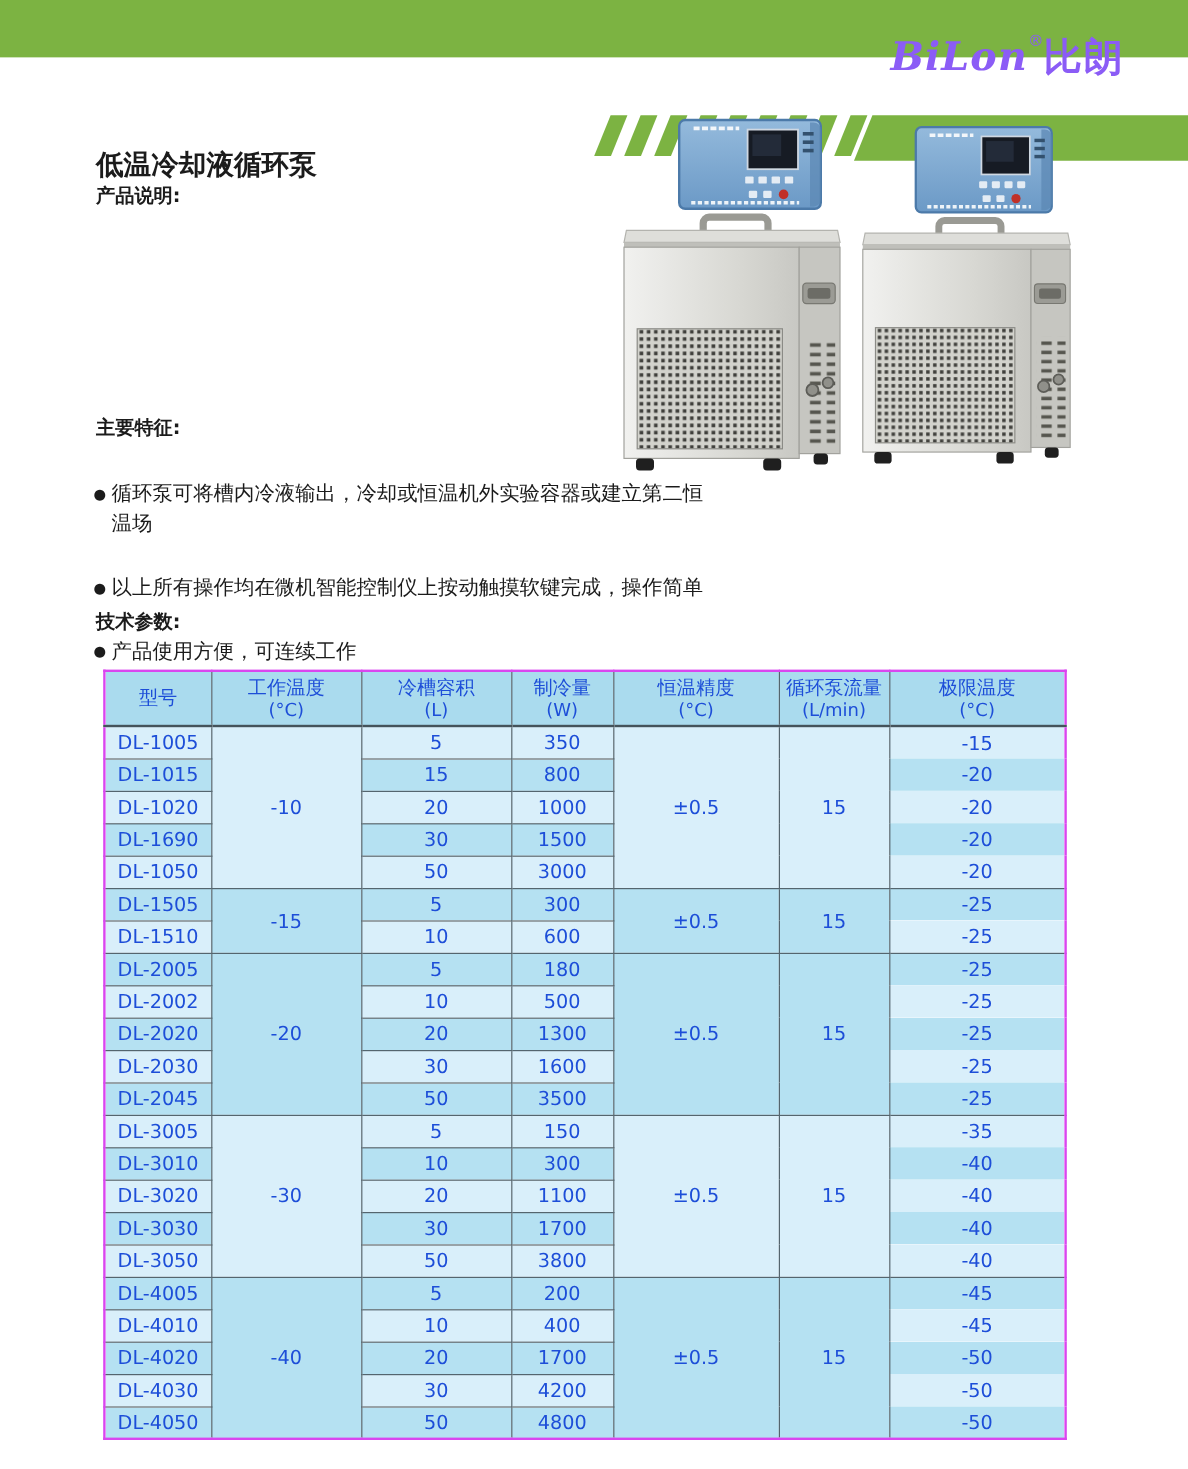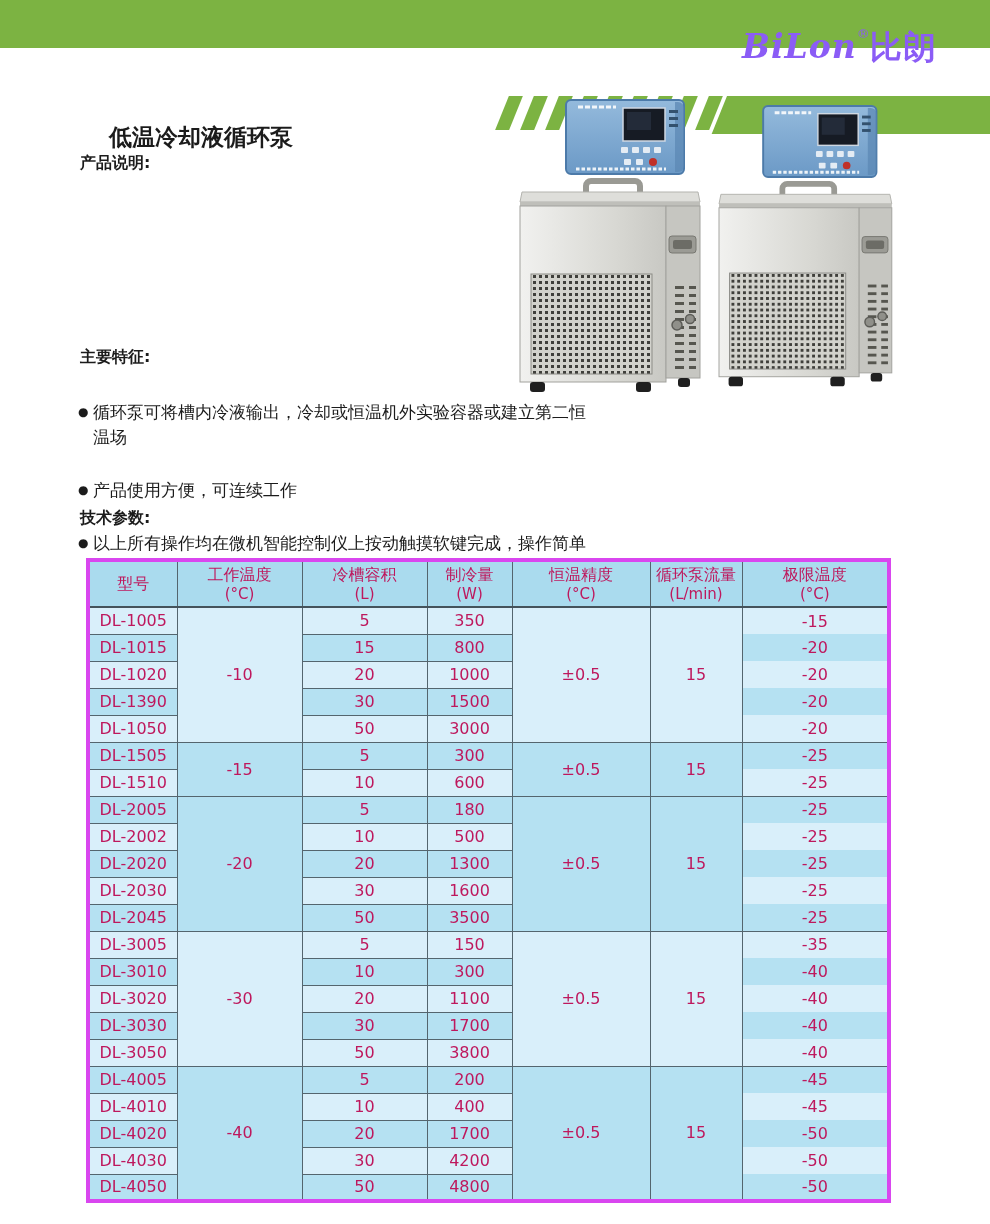--- a/index.html
+++ b/index.html
@@ -15,39 +15,39 @@
   .logo-block{position:absolute;left:727px;top:48px;width:300px;height:38px;background:#7cb342;
           transform:skewX(-22deg);transform-origin:top left;}
   .logo{position:absolute;left:742px;top:26px;width:240px;height:56px;color:#8b5cf6;z-index:3;}
   .logo .bilon{font-family:"DejaVu Serif",serif;font-style:italic;font-weight:bold;font-size:33px;
           letter-spacing:1px;}
   .logo .reg{font-size:13px;vertical-align:20px;}
   .logo .cn{font-size:32px;font-weight:bold;letter-spacing:2px;}
   .logo-underline{position:absolute;left:742px;top:80px;width:238px;height:3px;background:#ffffff;z-index:3;}
 
   
-  .title{position:absolute;left:80px;top:122px;font-size:23px;font-weight:bold;margin-left:29px;}
+  .title{position:absolute;left:80px;top:122px;font-size:23px;font-weight:bold;}
   .h2{position:absolute;font-size:16px;font-weight:bold;}
   .h-desc{left:80px;top:153px;}
   .h-feat{left:80px;top:347px;}
   .h-spec{left:80px;top:508px;}
   .desc{position:absolute;left:78px;top:181px;width:434px;font-size:17px;line-height:29px;
         text-align:justify;}
   .features{position:absolute;left:78px;top:372px;width:700px;list-style:none;margin:0;padding:0;}
   .features li{position:relative;padding-left:15px;font-size:17px;line-height:25px;margin-bottom:3px;margin-top:28px;}
   .features li::before{content:"●";position:absolute;left:0;top:0;font-size:12px;line-height:25px;}
   .features li.wrap{max-width:505px;}
 
   
   .products{position:absolute;left:506px;top:92px;width:486px;height:310px;}
 
   
   .spec-wrap{position:absolute;left:86px;top:558px;}
-  table.spec{border-collapse:collapse;table-layout:fixed;width:801px;border:4px solid #d946ef;
-        font-size:16px;color:#be185d;}
+  table.spec{border-collapse:collapse;table-layout:fixed;width:801px;border:2px solid #d946ef;
+        font-size:16px;color:#1d4ed8;}
   .spec th,.spec td{border-left:1px solid #54656e;border-right:1px solid #54656e;
         text-align:center;vertical-align:middle;padding:0;overflow:hidden;}
   .spec thead th{background:#aadbee;height:44px;font-weight:normal;font-size:16px;
         border-bottom:2px solid #44535b;line-height:1.2;}
   .spec thead .h-unit{font-size:15px;}
   .spec tbody tr{height:27px;}
   .spec tbody tr:nth-child(odd){background:#d9effa;}
   .spec tbody tr:nth-child(even){background:#b5e1f2;}
   .spec tbody td{background:transparent;}
   .spec .group-end{border-bottom:1.5px solid #54656e;}
@@ -130,22 +130,22 @@
         </g>
       </defs>
       <use href="#machine" transform="translate(14,8)"></use>
       <use href="#machine" transform="translate(213,14) scale(0.96)"></use>
     </svg>
   </div>
 
   <div class="h2 h-feat">主要特征:</div>
   <ul class="features">
       <li class="wrap">循环泵可将槽内冷液输出，冷却或恒温机外实验容器或建立第二恒温场</li>
+      <li>以上所有操作均在微机智能控制仪上按动触摸软键完成，操作简单</li>
       <li>产品使用方便，可连续工作</li>
-      <li>以上所有操作均在微机智能控制仪上按动触摸软键完成，操作简单</li>
     </ul>
 
   <div class="h2 h-spec">技术参数:</div>
   <div class="spec-wrap">
     <table class="spec">
       <colgroup>
         <col class="w1">
           <col class="w2">
           <col class="w3">
           <col class="w4">
@@ -200,21 +200,21 @@
             <td class="c-power group-end">800</td>
             <td class="c-limit">-20</td>
           </tr>
           <tr>
             <td class="c-model group-end">DL-1020</td>
             <td class="c-vol group-end">20</td>
             <td class="c-power group-end">1000</td>
             <td class="c-limit">-20</td>
           </tr>
           <tr>
-            <td class="c-model group-end">DL-1390</td>
+            <td class="c-model group-end">DL-1690</td>
             <td class="c-vol group-end">30</td>
             <td class="c-power group-end">1500</td>
             <td class="c-limit">-20</td>
           </tr>
           <tr>
             <td class="c-model group-end">DL-1050</td>
             <td class="c-vol group-end">50</td>
             <td class="c-power group-end">3000</td>
             <td class="c-limit group-end">-20</td>
           </tr>

